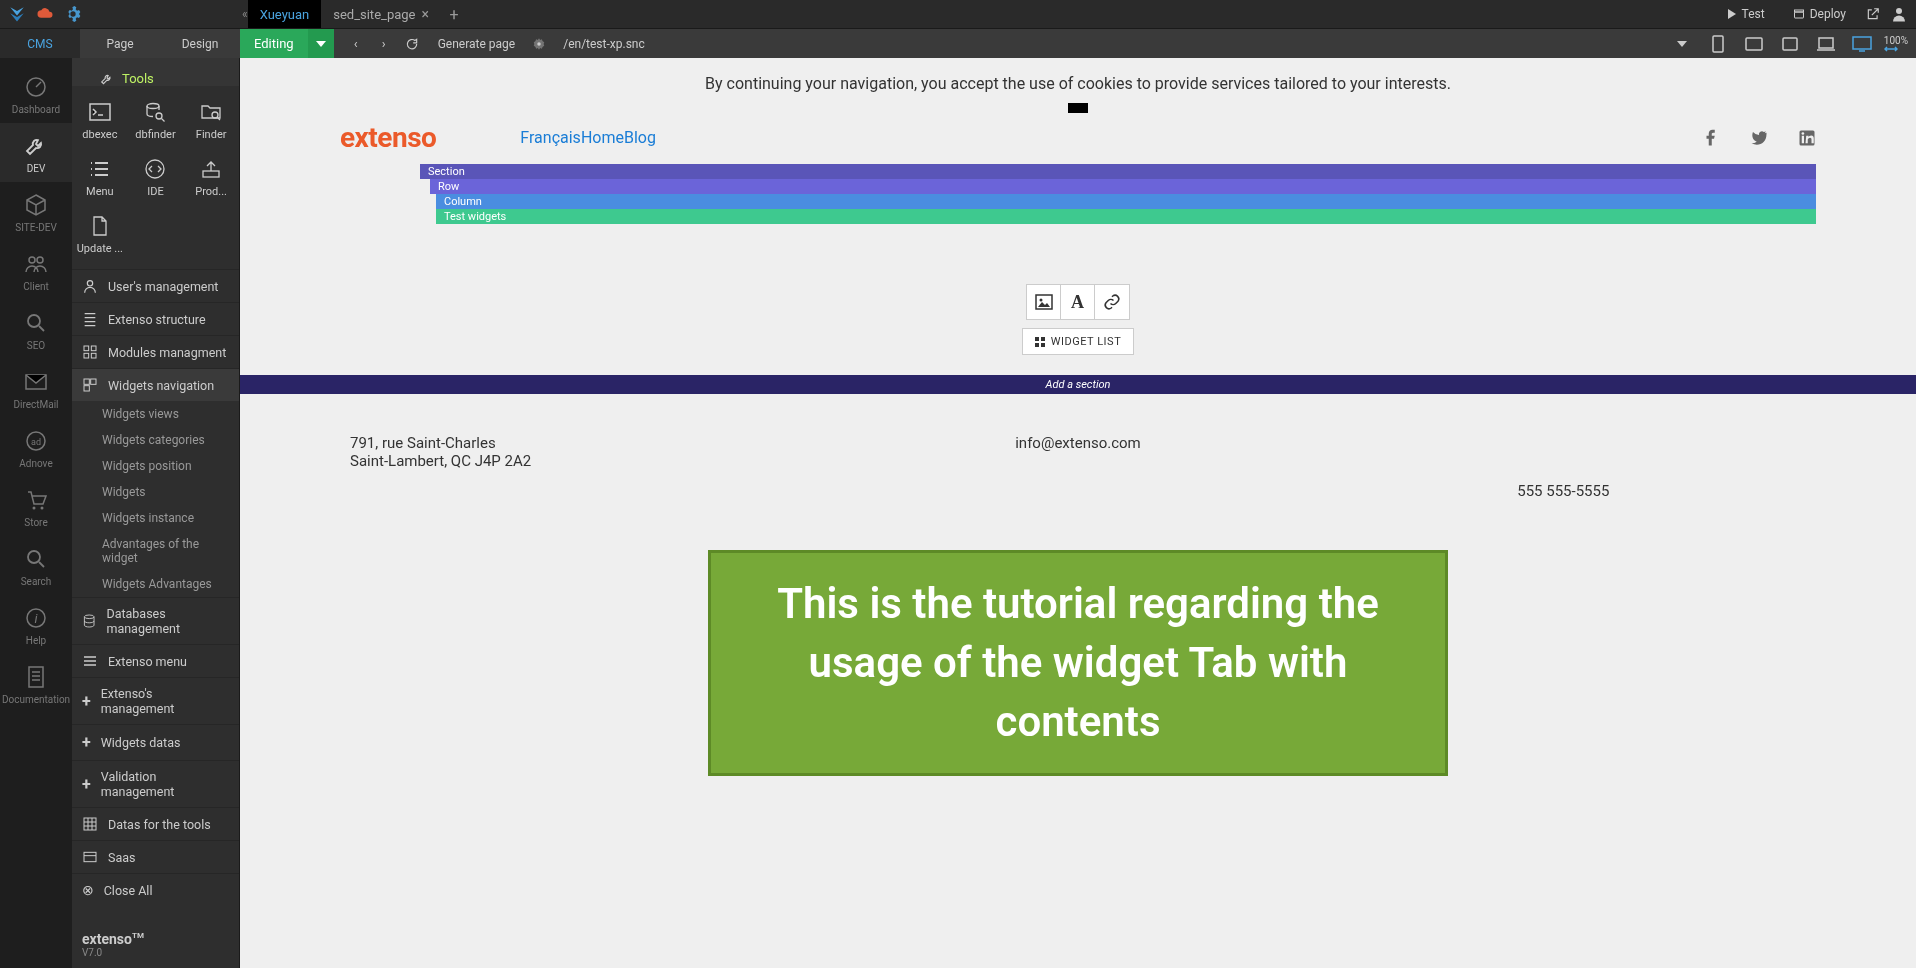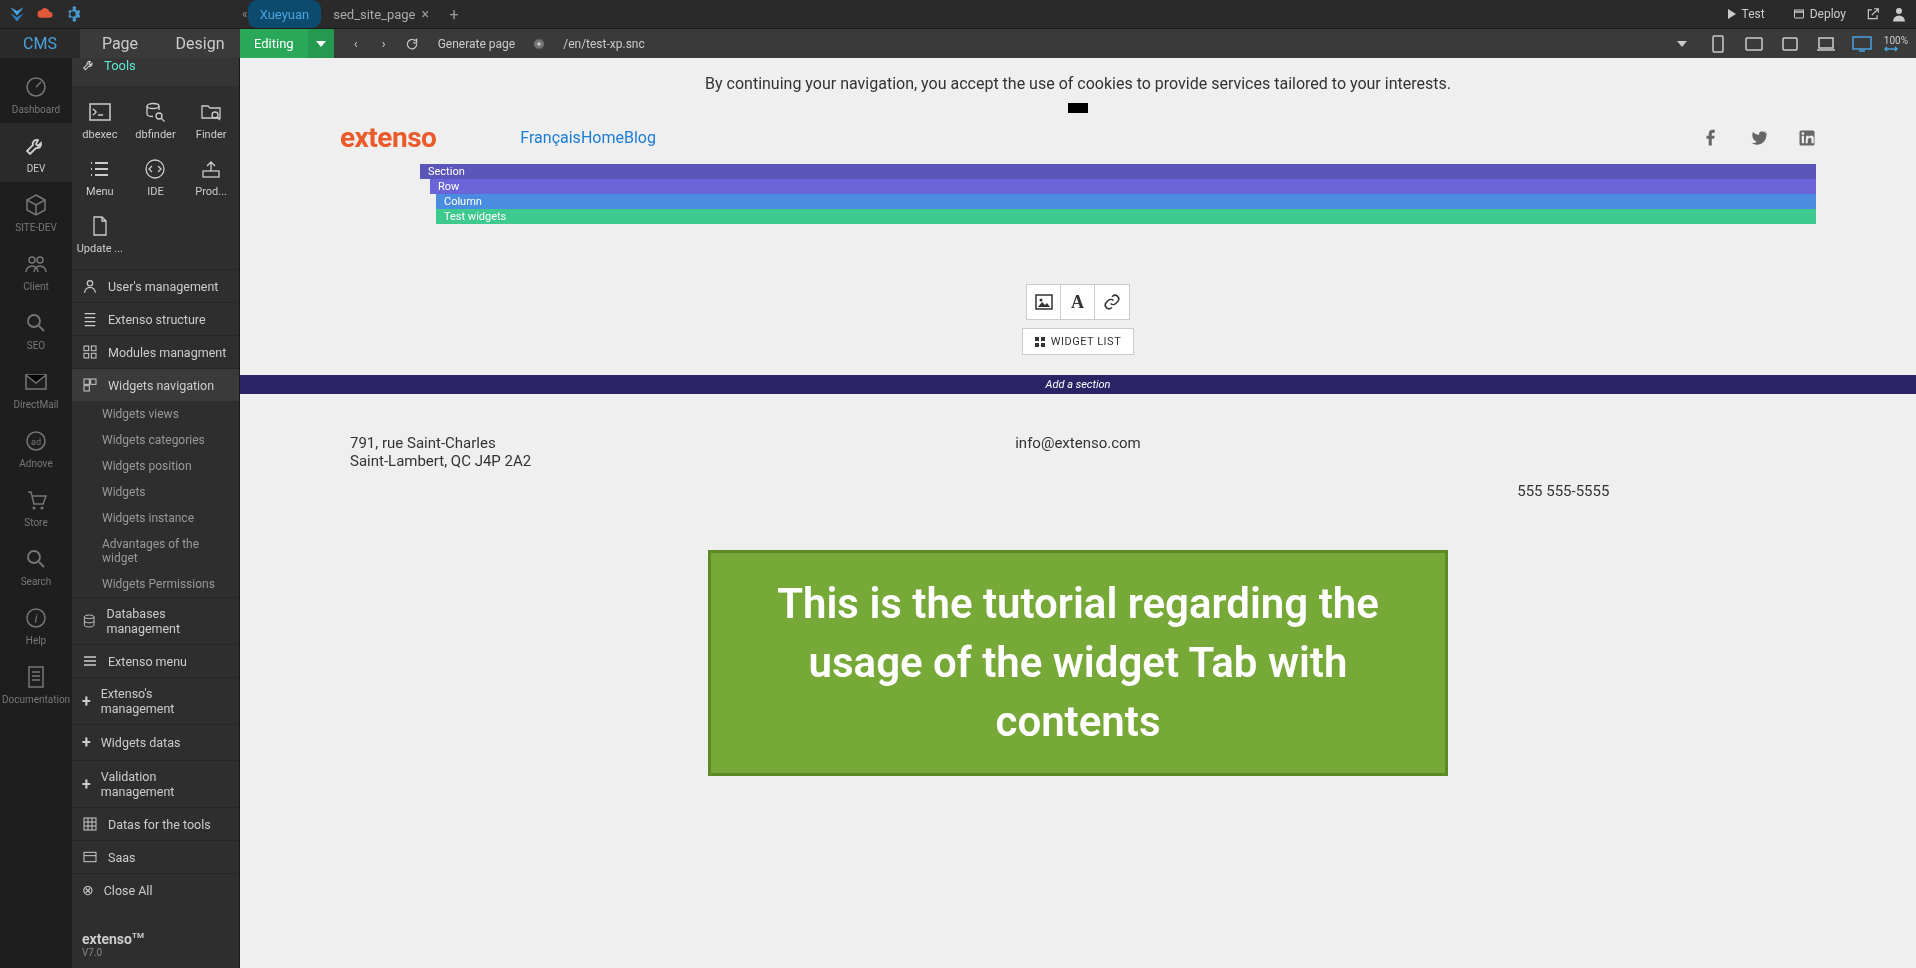--- a/index.html
+++ b/index.html
@@ -4,30 +4,30 @@
 <style>
 * { margin:0; padding:0; box-sizing:border-box; font-family:-apple-system,BlinkMacSystemFont,"Segoe UI",Roboto,Arial,sans-serif; }
 html,body { width:1916px; height:968px; overflow:hidden; background:#1e1e1e; color:#ccc; font-size:13px; }
 
 
 .titlebar { height:28px; background:#2a2a2a; display:flex; align-items:center; padding:0 8px; gap:10px; }
 .titlebar .tb-left { display:flex; align-items:center; gap:10px; }
 .titlebar .tb-icon { width:18px; height:18px; display:flex; align-items:center; justify-content:center; }
 .titlebar .tabs { display:flex; align-items:center; margin-left:150px; }
 .titlebar .tab { padding:0 12px; height:28px; display:flex; align-items:center; gap:6px; color:#aaa; cursor:pointer; }
-.titlebar .tab.active { background:#0c4a6e; color:#4aa3df;border-radius:9px; }
+.titlebar .tab.active { background:#000000; color:#4aa3df; }
 .titlebar .tab-close { font-size:14px; color:#999; }
 .titlebar .tb-right { margin-left:auto; display:flex; align-items:center; gap:8px; }
 .titlebar .tb-btn { padding:4px 10px; color:#ccc; display:flex; align-items:center; gap:5px; font-size:12px; cursor:pointer; }
 .chev { display:inline-block; font-size:12px; color:#888; }
 
 
 .toolbar2 { height:30px; background:#3a3a3a; display:flex; align-items:center; border-top:1px solid #1a1a1a; }
 .toolbar2 .modetabs { display:flex; width:240px; }
-.toolbar2 .modetab { flex:1; text-align:center; height:30px; line-height:30px; cursor:pointer; color:#ccc; font-size:16px; }
+.toolbar2 .modetab { flex:1; text-align:center; height:30px; line-height:30px; cursor:pointer; color:#ccc; font-size:12px; }
 .toolbar2 .modetab.active { color:#4aa3df; background:#2a2a2a; }
 .toolbar2 .editing { background:#2aa85a; color:#fff; padding:0 14px; height:30px; line-height:30px; font-size:13px; display:flex; align-items:center; }
 .toolbar2 .editing-drop { background:#239a4f; padding:0 8px; height:30px; display:flex; align-items:center; color:#fff; cursor:pointer; }
 .toolbar2 .navarrows { display:flex; gap:0; margin-left:8px; }
 .toolbar2 .navarrows .arr { width:28px; height:30px; display:flex; align-items:center; justify-content:center; color:#ccc; cursor:pointer; }
 .toolbar2 .genpage { padding:0 12px; color:#ccc; height:30px; display:flex; align-items:center; font-size:12px; cursor:pointer; }
 .toolbar2 .url { padding:0 12px; color:#ccc; font-size:12px; height:30px; display:flex; align-items:center; }
 .toolbar2 .right-icons { margin-left:auto; display:flex; align-items:center; gap:8px; padding-right:8px; }
 .toolbar2 .dev-icon { width:28px; height:30px; display:flex; align-items:center; justify-content:center; color:#ccc; cursor:pointer; }
 .toolbar2 .dev-icon.active { color:#4aa3df; }
@@ -37,21 +37,21 @@
 .main { display:flex; height:calc(968px - 58px); }
 
 
 .rail { width:72px; background:#1e1e1e; display:flex; flex-direction:column; align-items:center; padding-top:6px; }
 .rail .rail-item { width:72px; padding:10px 0 8px; display:flex; flex-direction:column; align-items:center; gap:4px; color:#777; cursor:pointer; font-size:10px; }
 .rail .rail-item.active { color:#ccc; background:#2a2a2a; }
 .rail .rail-icon { width:26px; height:26px; display:flex; align-items:center; justify-content:center; }
 
 
 .sidebar { width:168px; background:#2e2e2e; display:flex; flex-direction:column; overflow-y:auto; border-right:1px solid #1a1a1a; }
-.sidebar .tools-hdr { height:28px; background:#353535; display:flex; align-items:flex-start; gap:8px; padding:0 10px; color:#5eead4; font-size:13px; }
+.sidebar .tools-hdr { height:28px; background:#353535; display:flex; align-items:flex-end; gap:8px; padding:0 28px; color:#bef264; font-size:13px; }
 .sidebar .tool-grid { display:grid; grid-template-columns:repeat(3,1fr); gap:0; padding:6px 0; }
 .sidebar .tool-cell { display:flex; flex-direction:column; align-items:center; gap:4px; padding:8px 0; color:#ccc; font-size:11px; cursor:pointer; }
 .sidebar .tool-ic { width:24px; height:24px; display:flex; align-items:center; justify-content:center; }
 .sidebar .sb-item { display:flex; align-items:center; gap:10px; padding:8px 10px; color:#ccc; font-size:12.5px; cursor:pointer; border-top:1px solid #262626; }
 .sidebar .sb-item.active { background:#3a3a3a; }
 .sidebar .sb-sub { padding:6px 10px 6px 30px; color:#999; font-size:12px; cursor:pointer; }
 .sidebar .brand { margin-top:auto; padding:10px; color:#ccc; font-weight:700; font-size:14px; }
 .sidebar .brand sup { font-size:8px; }
 .sidebar .brand small { display:block; font-weight:400; font-size:10px; color:#888; }
 
@@ -431,21 +431,21 @@
           <rect x="3" y="13" width="8" height="8" fill="none" stroke="#ccc" stroke-width="1.5"></rect>
         </svg>
       <span>Widgets navigation</span>
     </div>
     <div class="sb-sub">Widgets views</div>
     <div class="sb-sub">Widgets categories</div>
     <div class="sb-sub">Widgets position</div>
     <div class="sb-sub">Widgets</div>
     <div class="sb-sub">Widgets instance</div>
     <div class="sb-sub">Advantages of the widget</div>
-    <div class="sb-sub">Widgets Permissions</div>
+    <div class="sb-sub">Widgets Advantages</div>
 
     <div class="sb-item">
       <svg width="16" height="16" viewBox="0 0 24 24">
           <ellipse cx="12" cy="5" rx="8" ry="3" fill="none" stroke="#ccc" stroke-width="1.5"></ellipse>
           <path fill="none" stroke="#ccc" stroke-width="1.5" d="M4 5v14c0 1.7 3.6 3 8 3s8-1.3 8-3V5M4 12c0 1.7 3.6 3 8 3s8-1.3 8-3"></path>
         </svg>
       <span>Databases management</span>
     </div>
     <div class="sb-item">
       <svg width="16" height="16" viewBox="0 0 24 24">

